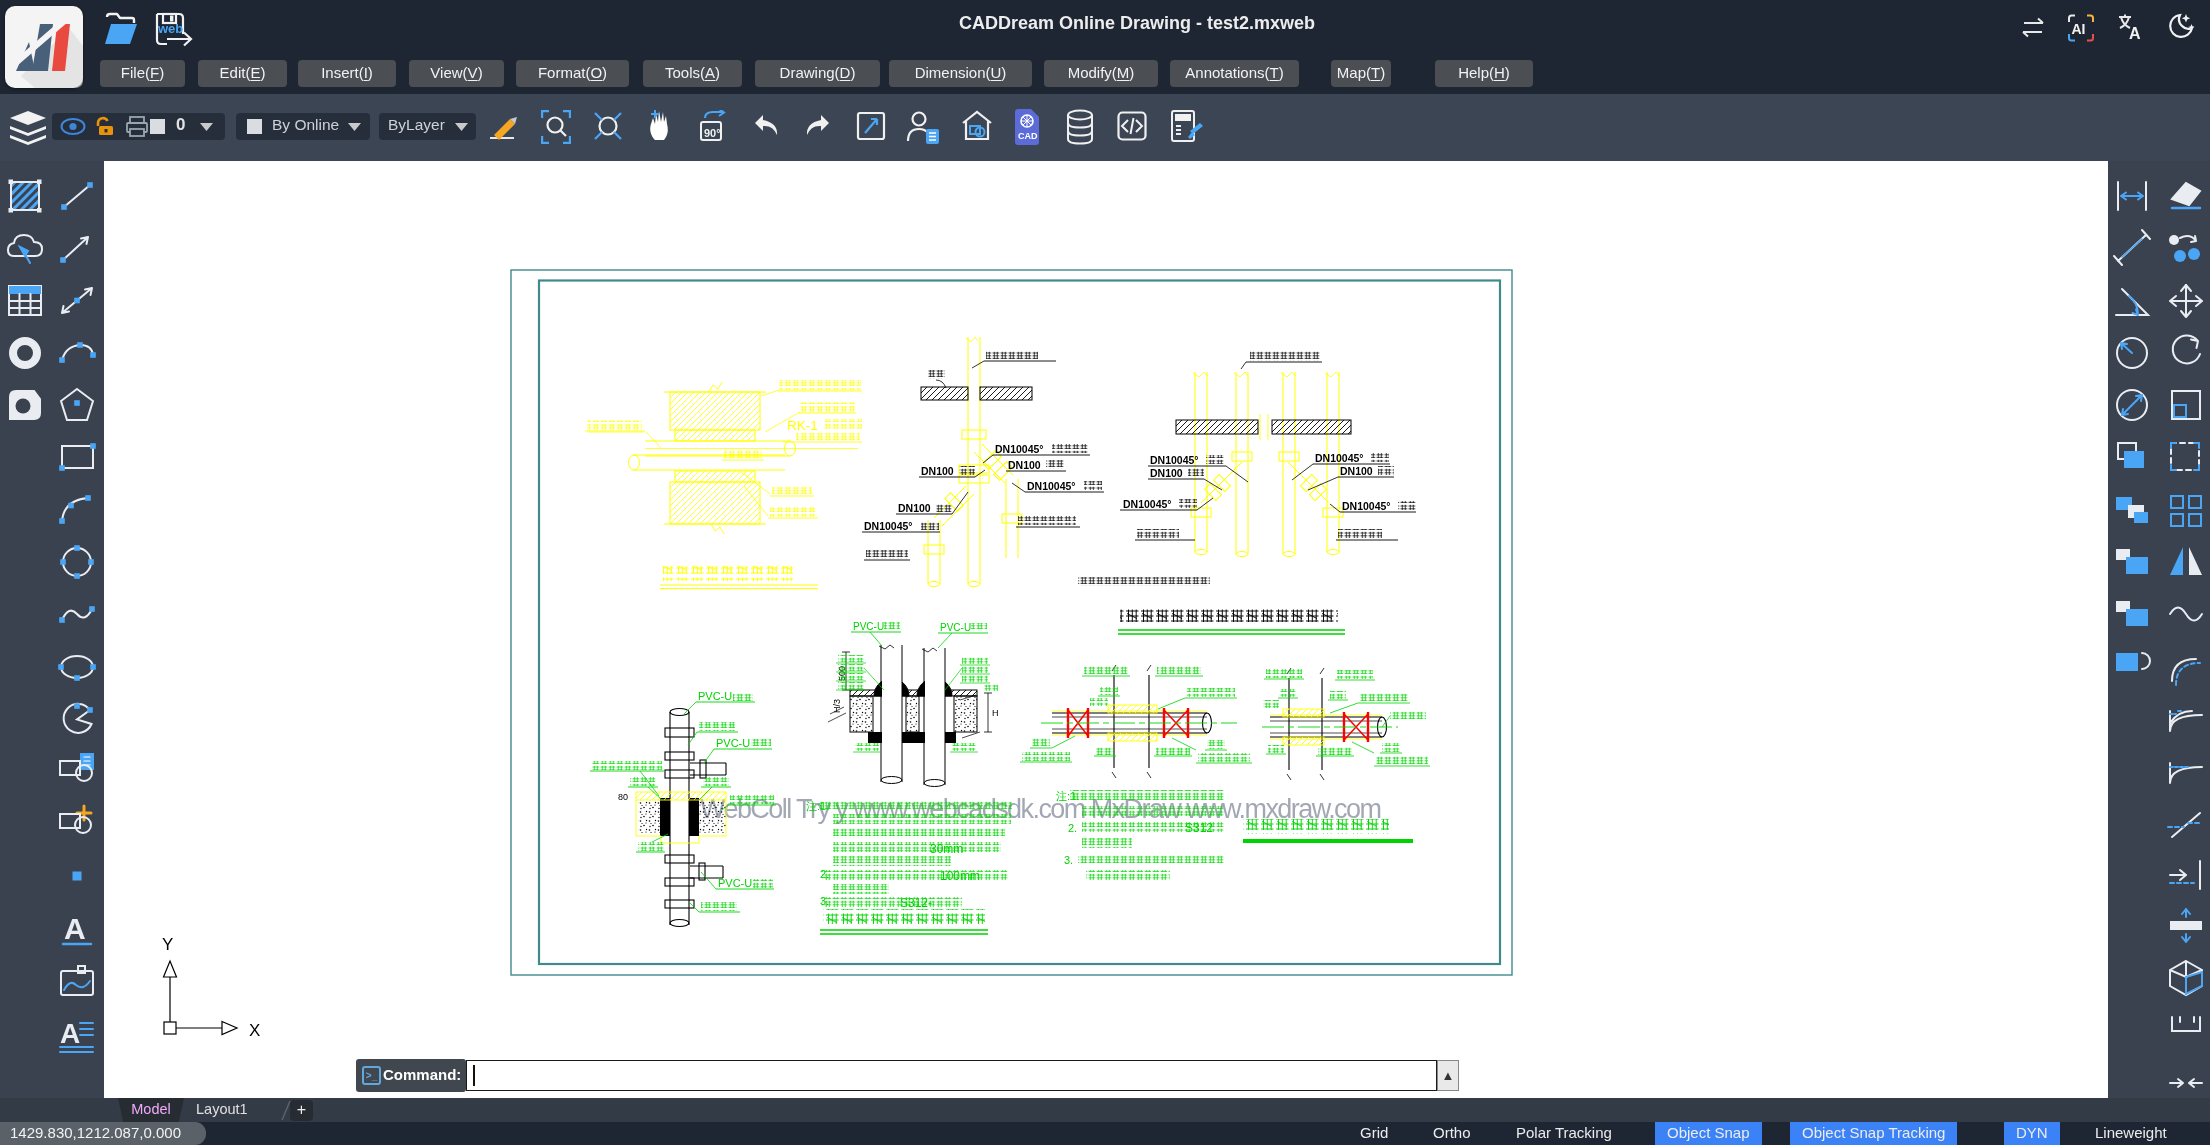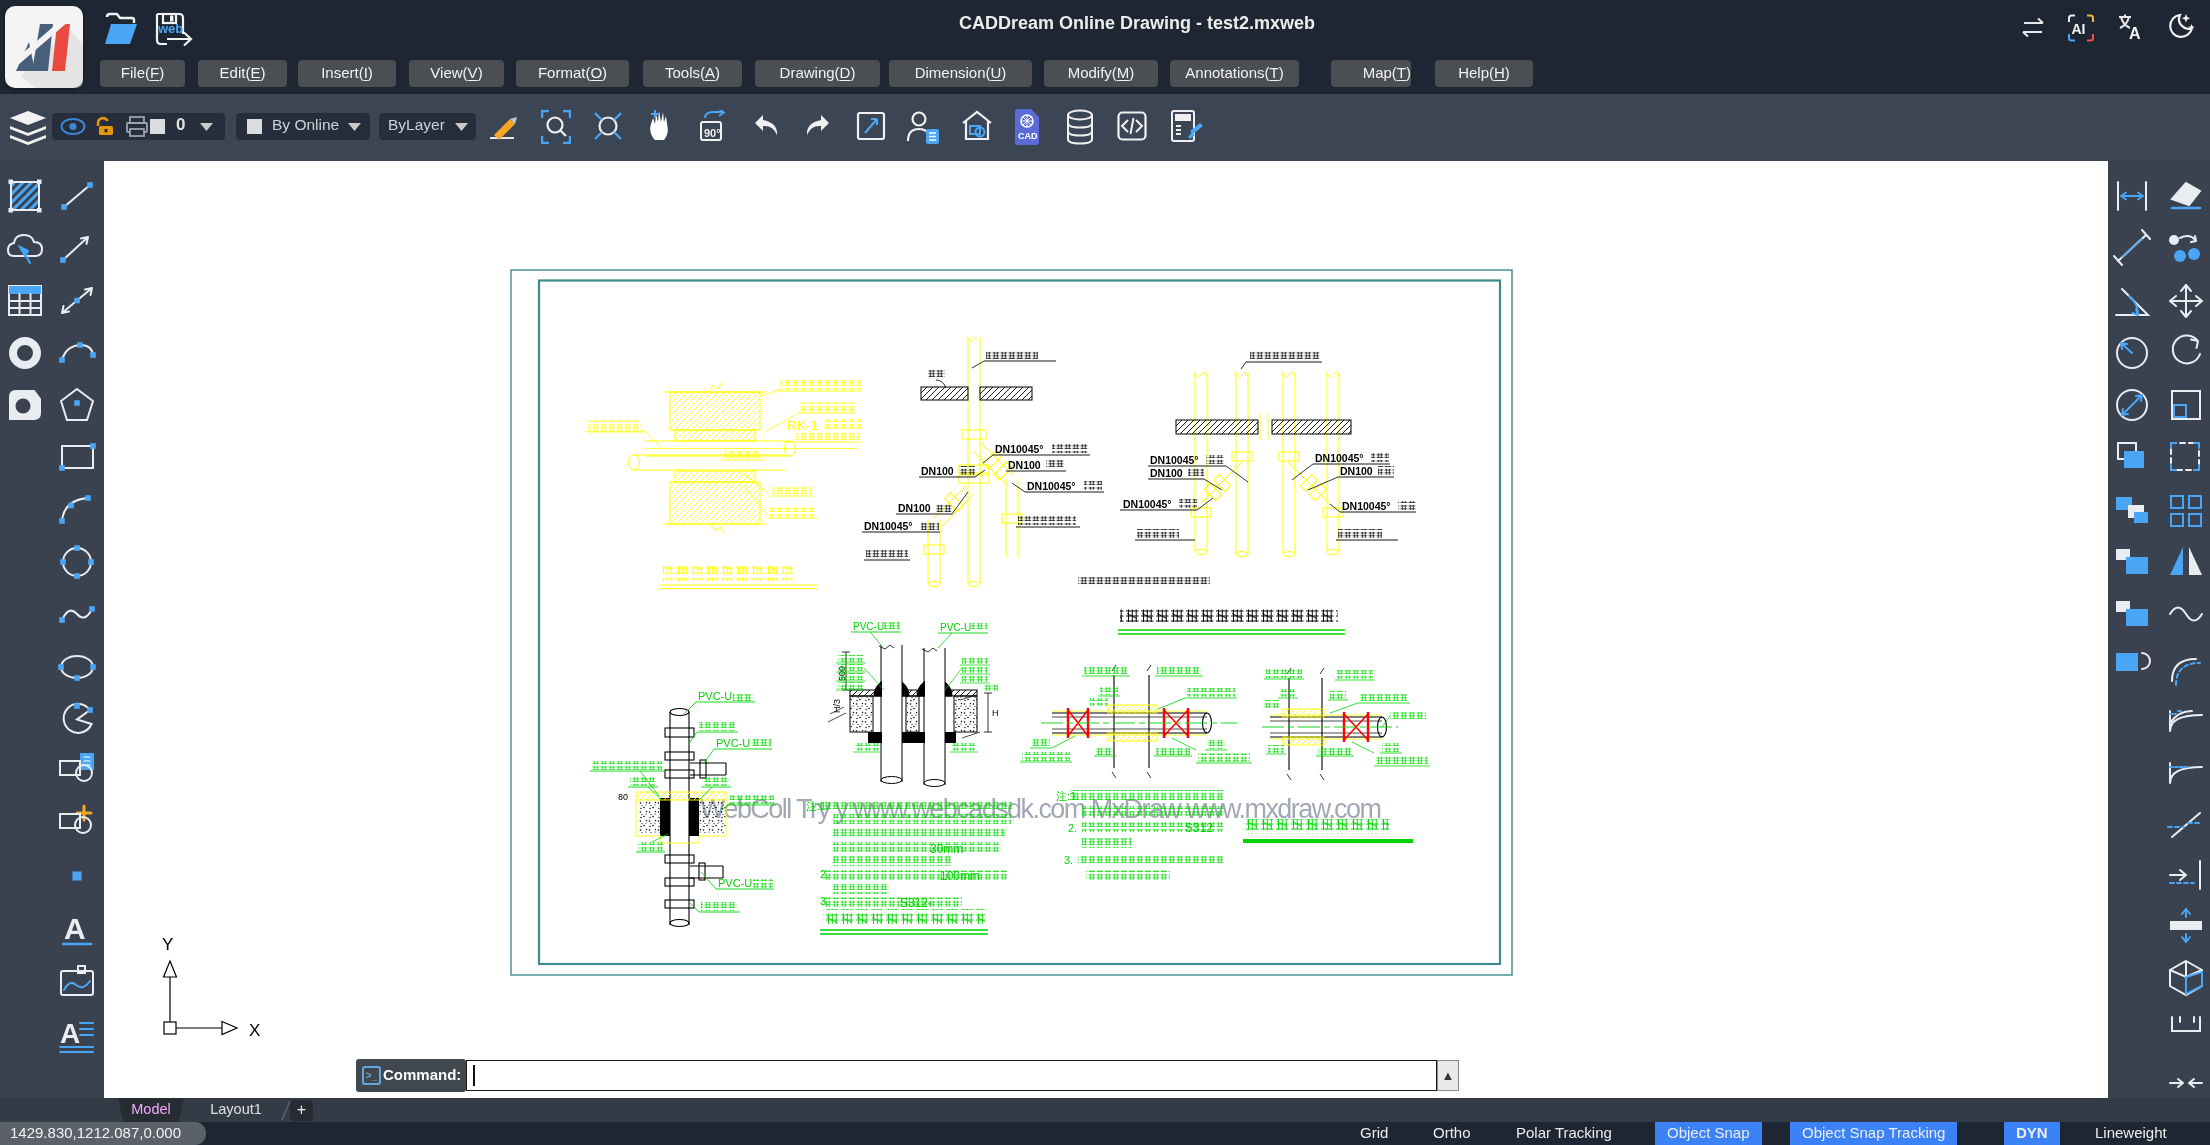--- a/index.html
+++ b/index.html
@@ -14,21 +14,21 @@
 #leftbar{position:absolute;left:0;top:161px;width:104px;height:984px;background:#3A4250;}
 #rightbar{position:absolute;left:2108px;top:161px;width:102px;height:984px;background:#3A4250;}
 #canvas{position:absolute;left:104px;top:161px;width:2004px;height:937px;background:#FFFFFF;}
 #tabstrip{position:absolute;left:104px;top:1098px;width:2106px;height:24px;background:#333B47;}
 #tabstrip2{position:absolute;left:0;top:1098px;width:104px;height:24px;background:#333B47;}
 #statusbar{position:absolute;left:0;top:1122px;width:2210px;height:23px;background:#1E2633;}
 #coordpill{position:absolute;left:0;top:0px;height:23px;width:206px;background:#5A6169;border-radius:0 11px 11px 0;color:#F2F2F2;font-size:15px;line-height:22px;padding-left:10px;}
 .stat{position:absolute;top:0;height:23px;color:#ECECEC;font-size:15px;line-height:22px;}
 .statbox{background:#3b82f6;padding:0 12px;}
 #modeltab{position:absolute;left:14px;top:0;width:66px;height:24px;background:#272C33;color:#f0abfc;font-size:14.5px;text-align:center;line-height:23px;clip-path:polygon(0 0,100% 0,92% 100%,8% 100%);}
-#layouttab{position:absolute;left:92px;top:0;width:80px;height:24px;color:#E0E0E0;font-size:14.5px;text-align:center;line-height:23px;}
+#layouttab{position:absolute;left:92px;top:0;width:80px;height:24px;color:#E0E0E0;font-size:14.5px;line-height:23px;}
 #plustab{position:absolute;left:186px;top:2px;width:23px;height:21px;background:#272C33;border-radius:4px;color:#EEE;font-size:16px;text-align:center;line-height:20px;}
 #cmdbar{position:absolute;left:356px;top:1059px;height:33px;}
 #cmdlabel{position:absolute;left:0;top:0;width:110px;height:33px;background:#40474F;border-radius:3px;color:#FFF;font-size:15px;font-weight:700;line-height:32px;padding-left:27px;}
 #cmdicon{position:absolute;left:6px;top:7px;width:19px;height:19px;border:2px solid #62A8DC;border-radius:3px;color:#62A8DC;font-size:10px;font-weight:700;line-height:15px;text-align:center;}
 #cmdinput{position:absolute;left:110px;top:1px;width:971px;height:31px;background:#FFF;border:1.5px solid #1A1A1A;}
 #cmdcaret{position:absolute;left:6px;top:4px;width:1.5px;height:21px;background:#111;}
 #cmdspin{position:absolute;left:1081px;top:1px;width:22px;height:31px;background:#E9E9E9;border:1px solid #888;color:#333;text-align:center;line-height:29px;font-size:13px;}
 </style>
 </head>
 <body>
@@ -77,21 +77,21 @@
   <div class="menubtn" style="left:100px;width:85px;">File(<u>F</u>)</div>
   <div class="menubtn" style="left:198px;width:89px;">Edit(<u>E</u>)</div>
   <div class="menubtn" style="left:298px;width:98px;">Insert(<u>I</u>)</div>
   <div class="menubtn" style="left:409px;width:95px;">View(<u>V</u>)</div>
   <div class="menubtn" style="left:516px;width:113px;">Format(<u>O</u>)</div>
   <div class="menubtn" style="left:643px;width:99px;">Tools(<u>A</u>)</div>
   <div class="menubtn" style="left:755px;width:125px;">Drawing(<u>D</u>)</div>
   <div class="menubtn" style="left:889px;width:143px;">Dimension(<u>U</u>)</div>
   <div class="menubtn" style="left:1044px;width:114px;">Modify(<u>M</u>)</div>
   <div class="menubtn" style="left:1170px;width:129px;">Annotations(<u>T</u>)</div>
-  <div class="menubtn" style="left:1331px;width:80px;text-align:right;">Map(<u>T</u>)</div>
+  <div class="menubtn" style="left:1331px;width:60px;">Map(<u>T</u>)</div>
   <div class="menubtn" style="left:1435px;width:98px;">Help(<u>H</u>)</div>
 </div>
 <div id="toolbar">
   <svg style="position:absolute;left:8px;top:15px" width="40" height="38" viewBox="0 0 40 38">
     <path d="M20 2 L38 9 L20 16 L2 9 Z" fill="#F2F2F2"></path>
     <path d="M2 17 L20 24 L38 17 L38 20 L20 27 L2 20 Z" fill="#F2F2F2"></path>
     <path d="M2 26 L20 33 L38 26 L38 29 L20 36 L2 29 Z" fill="#F2F2F2"></path>
   </svg>
   <div class="tpanel" style="left:52px;width:173px;">
     <svg style="position:absolute;left:8px;top:5px" width="26" height="17" viewBox="0 0 26 17">
@@ -851,21 +851,21 @@
       <path d="M10 0 L2 19" stroke="#5A6270" stroke-width="1.5"></path>
     </svg>
 </div>
 <div id="statusbar">
   <div id="coordpill">1429.830,1212.087,0.000</div>
   <div class="stat" style="left:1360px;">Grid</div>
   <div class="stat" style="left:1433px;">Ortho</div>
   <div class="stat" style="left:1516px;">Polar Tracking</div>
   <div class="stat statbox" style="left:1655px;">Object Snap</div>
   <div class="stat statbox" style="left:1790px;">Object Snap Tracking</div>
-  <div class="stat statbox" style="left:2004px;font-weight:700;text-align:right;">DYN</div>
+  <div class="stat statbox" style="left:2004px;font-weight:400;text-align:right;">DYN</div>
   <div class="stat" style="left:2095px;">Lineweight</div>
 </div>
 <div id="cmdbar">
   <div id="cmdlabel"><span id="cmdicon">&gt;_</span>Command:</div>
   <div id="cmdinput">
       <div id="cmdcaret"></div>
     </div>
   <div id="cmdspin">▲</div>
 </div>
 

